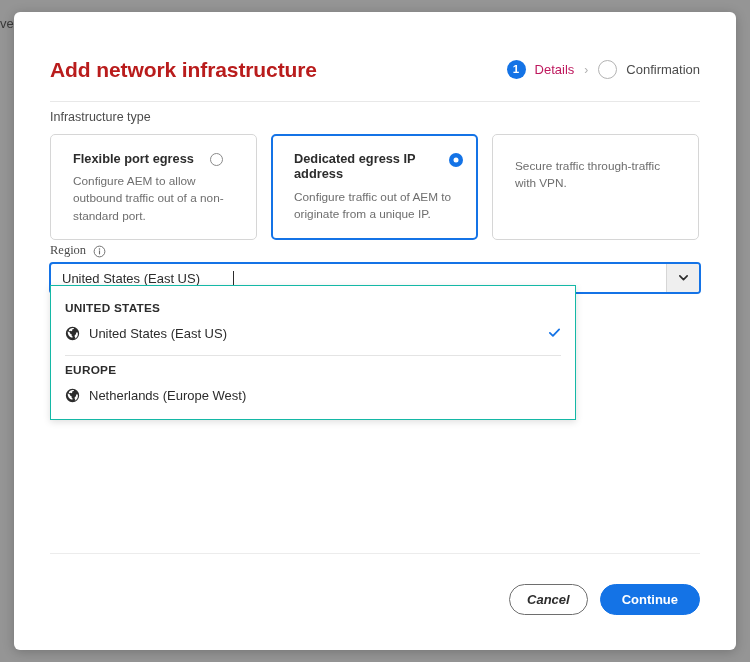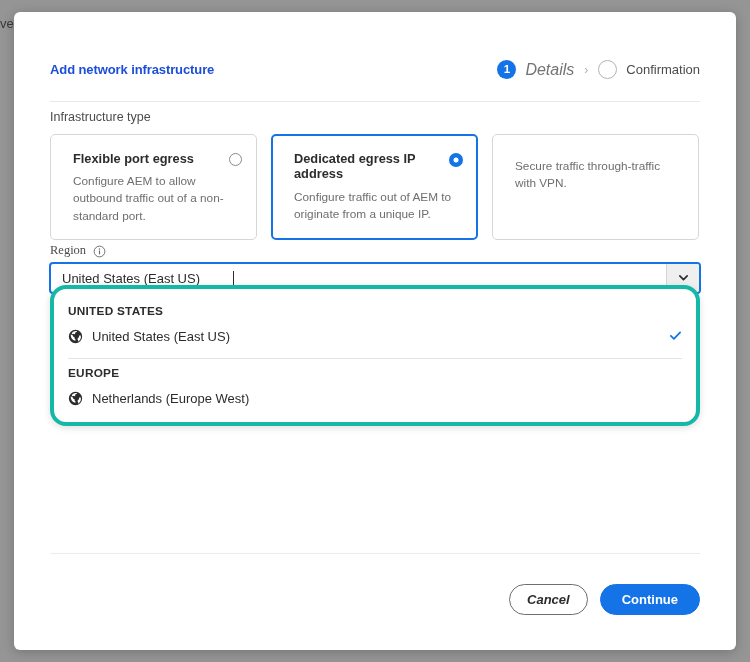--- a/index.html
+++ b/index.html
@@ -43,23 +43,23 @@
   .header {
     position: absolute;
     left: 36px; top: 38px; right: 36px;
     height: 52px;
     display: flex;
     align-items: center;
     justify-content: space-between;
     border-bottom: 1px solid #e8e8e8;
   }
   .modal-title {
-    font-size: 13px;
-    font-weight: bold;
-    color: #1d4ed8;
+    font-size: 21px;
+    font-weight: bold;
+    color: #b91c1c;
     letter-spacing: -.1px;
     padding-bottom: 12px;
   }
   .stepper {
     display: flex;
     align-items: center;
     gap: 9px;
     padding-bottom: 12px;
   }
   .step { display: flex; align-items: center; gap: 9px; }
@@ -72,21 +72,21 @@
     font-weight: bold;
     display: flex; align-items: center; justify-content: center;
     line-height: 1;
   }
   .step-circle {
     width: 19px; height: 19px;
     border-radius: 50%;
     border: 1.6px solid #b3b3b3;
     background: #fff;
   }
-  .step-label-active { font-size: 16px; color: #737373; font-style: italic; }
+  .step-label-active { font-size: 13px; color: #be185d; }
   .step-label-idle   { font-size: 13px; color: #4b4b4b; }
   .step-sep { color: #b0b0b0; font-size: 12px; margin: 0 1px; }
 
   
   .field-label {
     font-size: 12.5px;
     color: #4b4b4b;
   }
   .infra-label { position: absolute; left: 36px; top: 98px; }
 
@@ -107,21 +107,21 @@
     padding: 16px 14px 14px 22px;
     position: relative;
   }
   .card.selected {
     border: 2px solid #1473e6;
     padding: 15px 13px 13px 21px;
   }
   .card-head {
     display: flex;
     align-items: flex-start;
-    justify-content: space-between;
+    justify-content: flex-start;
     gap: 16px;
   }
   .card-title {
     font-size: 12.8px;
     font-weight: bold;
     color: #2c2c2c;
     line-height: 1.2;
   }
   .card-desc {
     margin-top: 7px;
@@ -197,24 +197,24 @@
     background: #efefef;
     border-left: 1px solid #d6d6d6;
     display: flex; align-items: center; justify-content: center;
     cursor: pointer;
   }
 
   
   .dropdown {
     position: absolute;
     left: 36px; top: 273px;
-    width: 650px;
-    background: #fff;
-    border: 4px solid #14b8a6;
-    border-radius: 16px;
+    width: 526px;
+    background: #fff;
+    border: 1px solid #14b8a6;
+    border-radius: 0;
     box-shadow: 0 2px 7px rgba(0,0,0,.13);
     padding: 9px 0 9px 0;
   }
   .dd-group-label {
     font-size: 11.8px;
     font-weight: bold;
     color: #2c2c2c;
     letter-spacing: .25px;
     padding: 6px 14px 5px 14px;
   }

